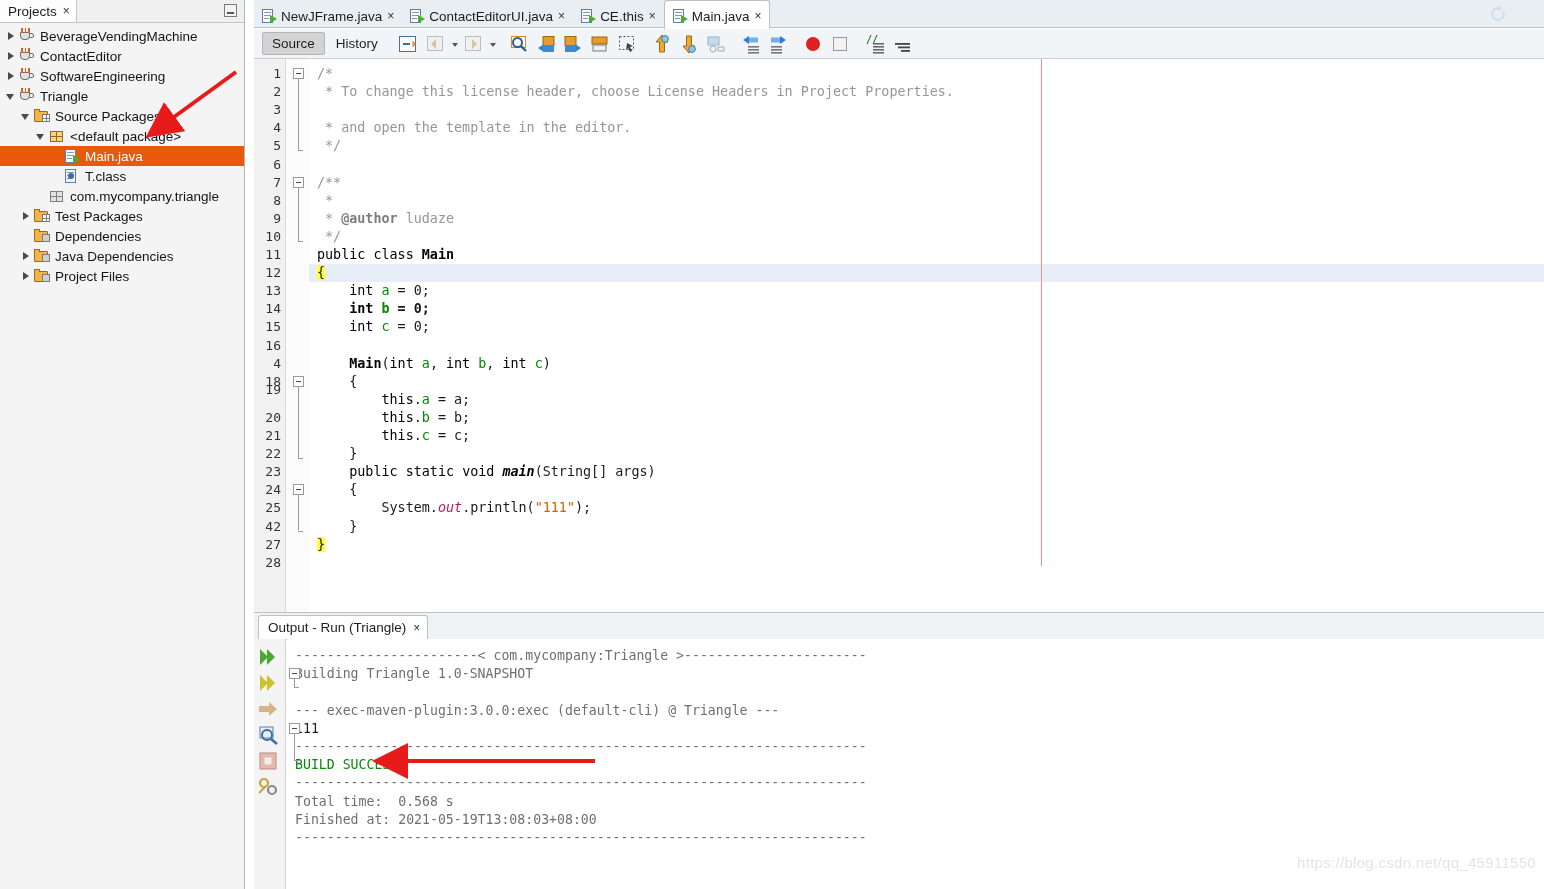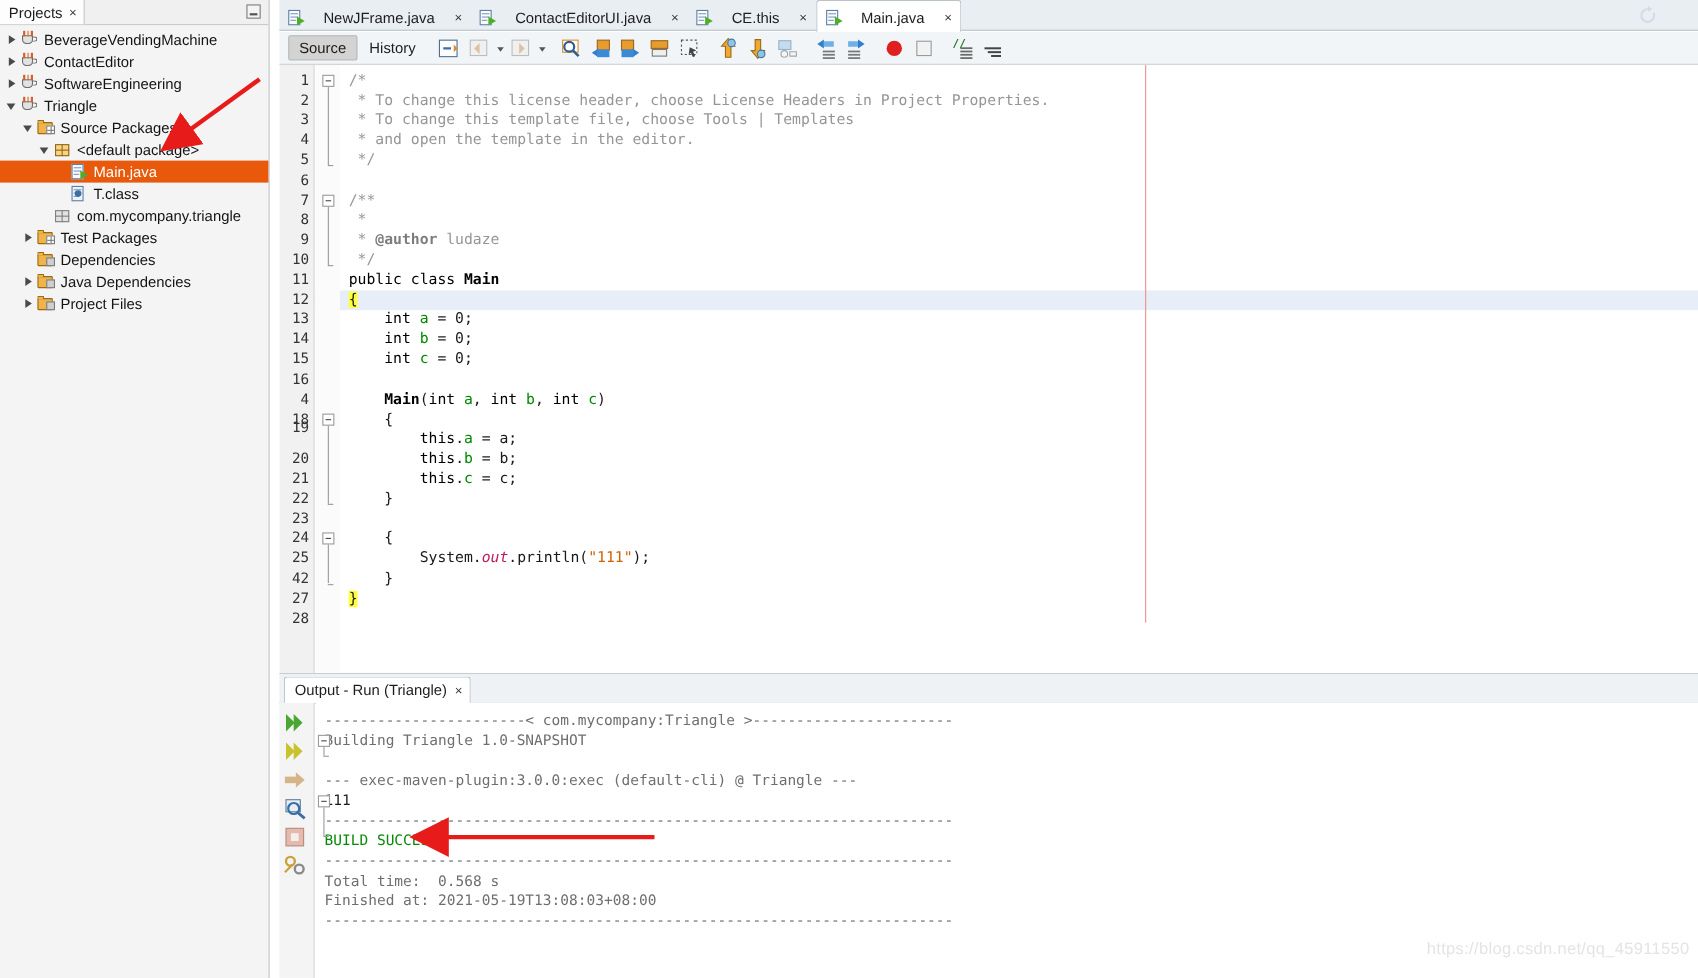--- a/index.html
+++ b/index.html
@@ -111,21 +111,21 @@
   .ic-class:before{background:#eef3fa;border-color:#5c7fa8;}
   .ic-class .circ{position:absolute;left:5px;top:5px;width:6px;height:6px;border-radius:50%;background:#3c6ea5;}
 
   
   .editor-tabbar{
     position:absolute;left:254px;top:0;right:0;height:28px;
     background:#e9eef2;border-bottom:1px solid #b9c2c9;box-sizing:border-box;
   }
   .etab{
     position:relative;float:left;height:32px;box-sizing:border-box;
-    display:flex;align-items:center;gap:18px;padding:0 8px 0 7px;
+    display:flex;align-items:center;gap:5px;padding:0 8px 0 7px;
     font-size:13.5px;color:#1d1d1d;background:transparent;
   }
   .etab.active{background:#ffffff;border:1px solid #b9c2c9;border-bottom:1px solid #fff;border-radius:3px 3px 0 0;}
   .etab .fileic{width:15px;height:16px;position:relative;flex:0 0 15px;}
   .etab .fileic:before{
     content:"";position:absolute;left:1px;top:1px;width:11px;height:14px;
     background:#fbfbfb;border:1px solid #5c7fa8;box-sizing:border-box;
   }
   .etab .fileic .lines{position:absolute;left:3px;top:4px;width:7px;height:8px;}
   .etab .fileic .lines i{position:absolute;left:0;width:7px;height:1px;background:#7b9bc0;}
@@ -610,40 +610,40 @@
         <div class="foldbox" style="top: 316.7px;"></div>
         <div class="foldline" style="top: 327.7px; height: 71.4px;"></div>
         <div class="foldend" style="left: 11px; top: 399.1px;"></div>
         <div class="foldbox" style="top: 425.3px;"></div>
         <div class="foldline" style="top: 436.3px; height: 35.2px;"></div>
         <div class="foldend" style="left: 11px; top: 471.5px;"></div>
       </div>
     <div class="code" id="codearea">
         <div class="cline" style="top: 6px;"><span class="cm">/*</span></div>
         <div class="cline" style="top: 24.1px;"><span class="cm"> * To change this license header, choose License Headers in Project Properties.</span></div>
-        <div class="cline" style="top: 42.2px;"><span class="cm"> * To change this template file, choose Tools | Templates</span></div>
         <div class="cline" style="top: 60.3px;"><span class="cm"> * and open the template in the editor.</span></div>
         <div class="cline" style="top: 78.4px;"><span class="cm"> */</span></div>
         <div class="cline" style="top: 96.5px;"><span class="pln"></span></div>
         <div class="cline" style="top: 114.6px;"><span class="cm">/**</span></div>
         <div class="cline" style="top: 132.7px;"><span class="cm"> *</span></div>
         <div class="cline" style="top: 150.8px;"><span class="cm"> * <b>@author</b> ludaze</span></div>
         <div class="cline" style="top: 168.9px;"><span class="cm"> */</span></div>
         <div class="cline" style="top: 187px;"><span class="pln"><span class="kw">public</span> <span class="kw">class</span> <span class="cls">Main</span></span></div>
         <div class="cline" style="top: 205.1px;"><span class="pln"><span class="ylw">{</span></span></div>
         <div class="cline" style="top: 223.2px;"><span class="pln">    <span class="kw">int</span> <span class="fld">a</span> = 0;</span></div>
-        <div class="cline" style="top: 241.3px;"><span class="pln">    <span class="kw">int</span> <span class="fld">b</span> = 0;</span></div>
+        <div class="cline" style="top: 241.3px; font-weight: bold;"><span class="pln">    <span class="kw">int</span> <span class="fld">b</span> = 0;</span></div>
         <div class="cline" style="top: 259.4px;"><span class="pln">    <span class="kw">int</span> <span class="fld">c</span> = 0;</span></div>
         <div class="cline" style="top: 277.5px;"><span class="pln"></span></div>
         <div class="cline" style="top: 295.6px;"><span class="pln">    <span class="cls">Main</span>(<span class="kw">int</span> <span class="fld">a</span>, <span class="kw">int</span> <span class="fld">b</span>, <span class="kw">int</span> <span class="fld">c</span>)</span></div>
         <div class="cline" style="top: 313.7px;"><span class="pln">    {</span></div>
         <div class="cline" style="top: 331.8px;"><span class="pln">        <span class="kw">this</span>.<span class="fld">a</span> = a;</span></div>
         <div class="cline" style="top: 349.9px;"><span class="pln">        <span class="kw">this</span>.<span class="fld">b</span> = b;</span></div>
         <div class="cline" style="top: 368px;"><span class="pln">        <span class="kw">this</span>.<span class="fld">c</span> = c;</span></div>
         <div class="cline" style="top: 386.1px;"><span class="pln">    }</span></div>
+        <div class="cline" style="top: 404.2px;"><span class="pln">    <span class="kw">public</span> <span class="kw">static</span> <span class="kw">void</span> <span class="mth">main</span>(String[] args)</span></div>
         <div class="cline" style="top: 422.3px;"><span class="pln">    {</span></div>
         <div class="cline" style="top: 440.4px;"><span class="pln">        System.<span class="stat">out</span>.println(<span class="str">"111"</span>);</span></div>
         <div class="cline" style="top: 458.5px;"><span class="pln">    }</span></div>
         <div class="cline" style="top: 476.6px;"><span class="pln"><span class="ylw">}</span></span></div>
         <div class="cline" style="top: 494.7px;"><span class="pln"></span></div>
       </div>
     <div class="margin-line"></div>
   </div>
 
   <div class="output-wrap">

